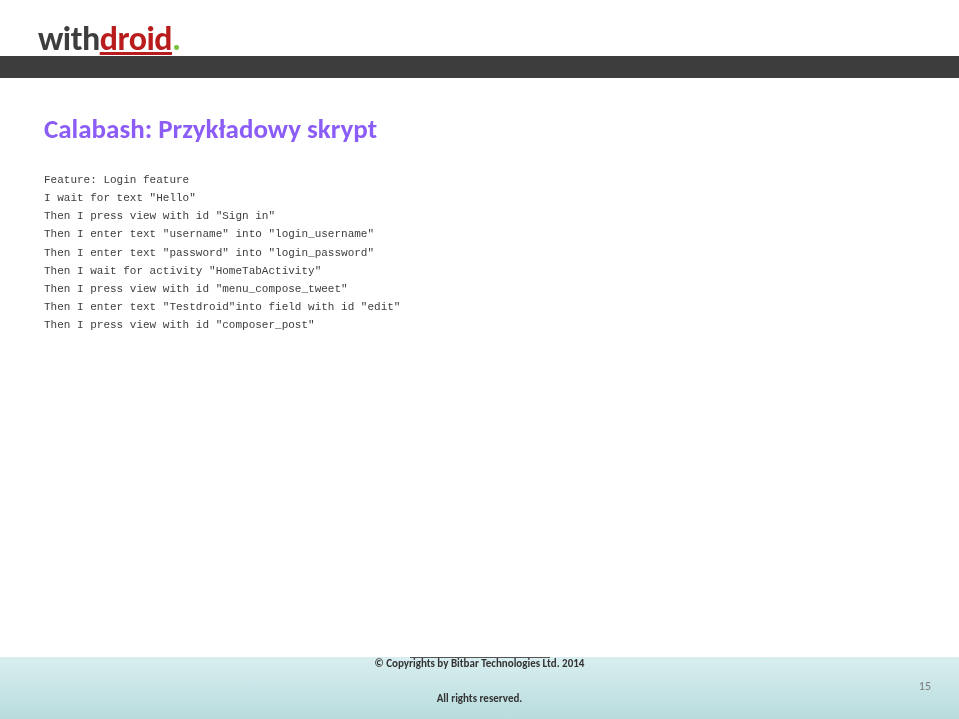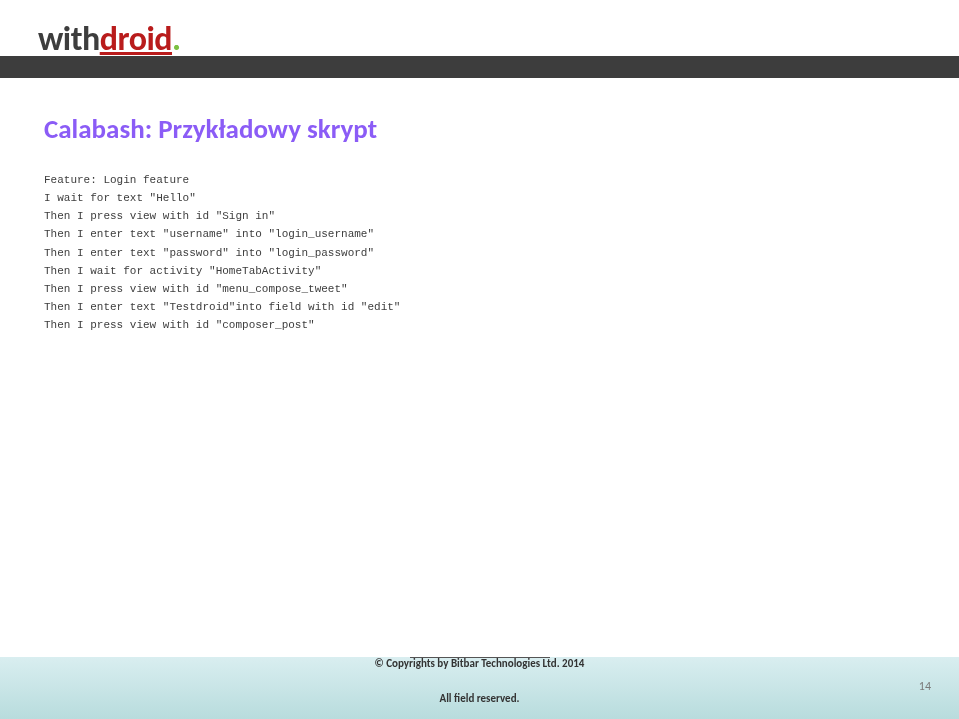--- a/index.html
+++ b/index.html
@@ -116,15 +116,15 @@
     <p>Then I wait for activity "HomeTabActivity"</p>
     <p>Then I press view with id "menu_compose_tweet"</p>
     <p>Then I enter text "Testdroid"into field with id "edit"</p>
     <p>Then I press view with id "composer_post"</p>
   </div>
 </div>
 
 <div class="footer">
   <div class="footer-divider"></div>
   <div class="copyright">© Copyrights by Bitbar Technologies Ltd. 2014</div>
-  <div class="rights">All field reserved.</div>
-  <div class="page-number">14</div>
+  <div class="rights">All rights reserved.</div>
+  <div class="page-number">15</div>
 </div>
 
 </body></html>

